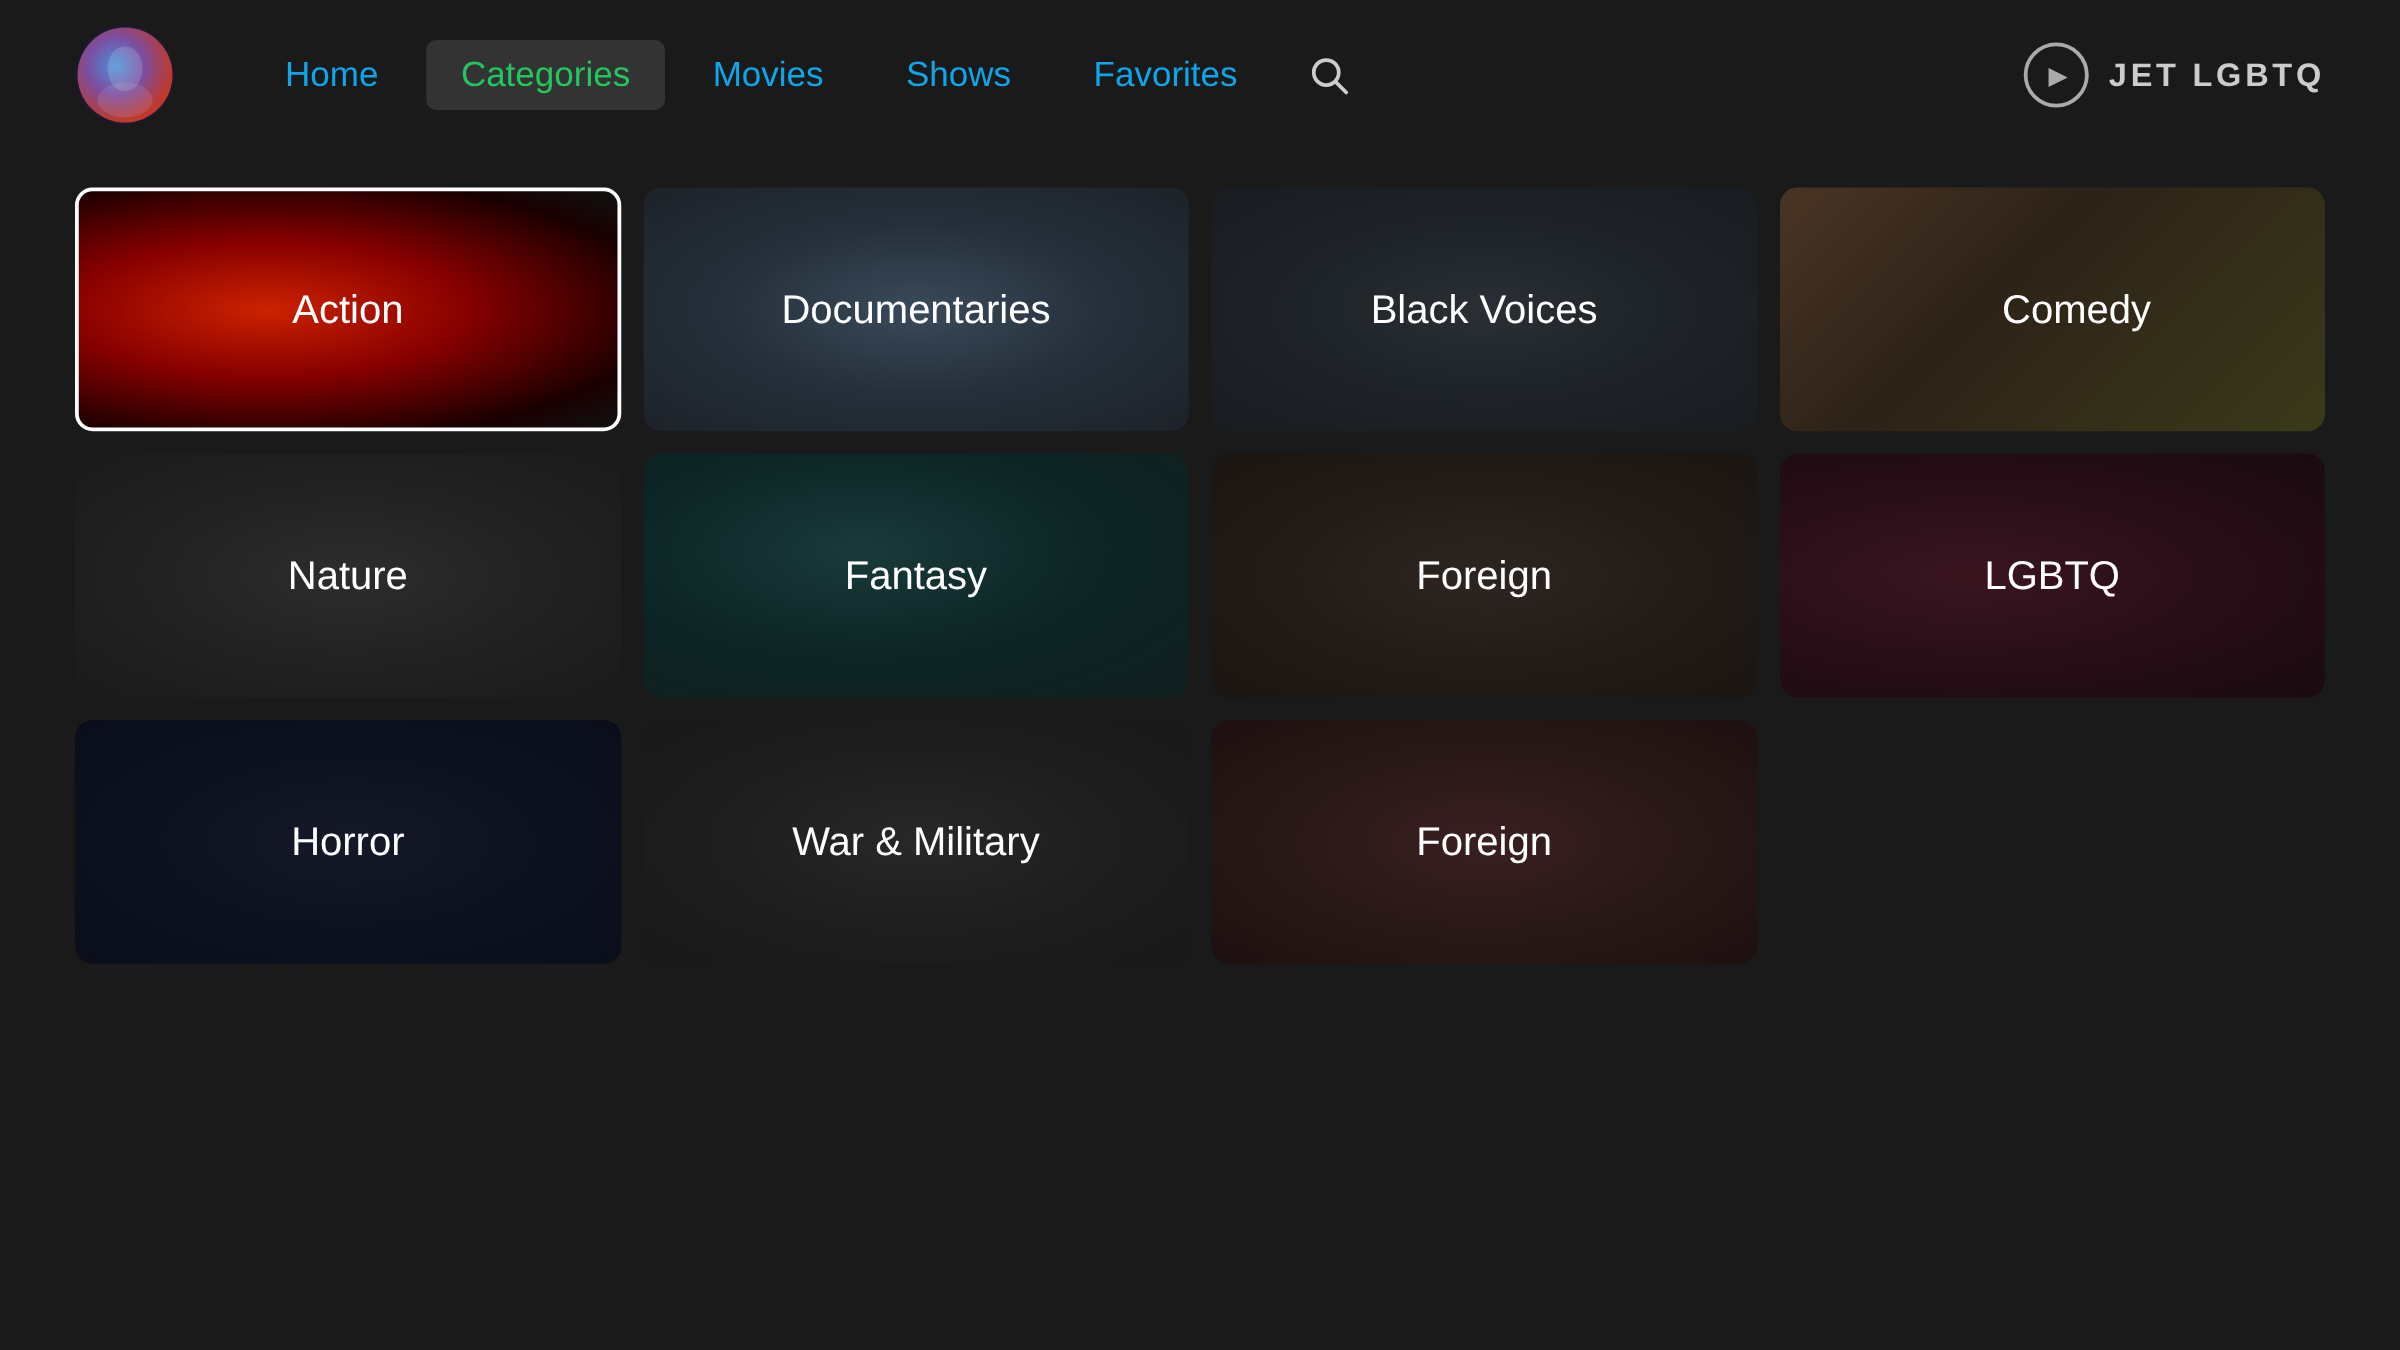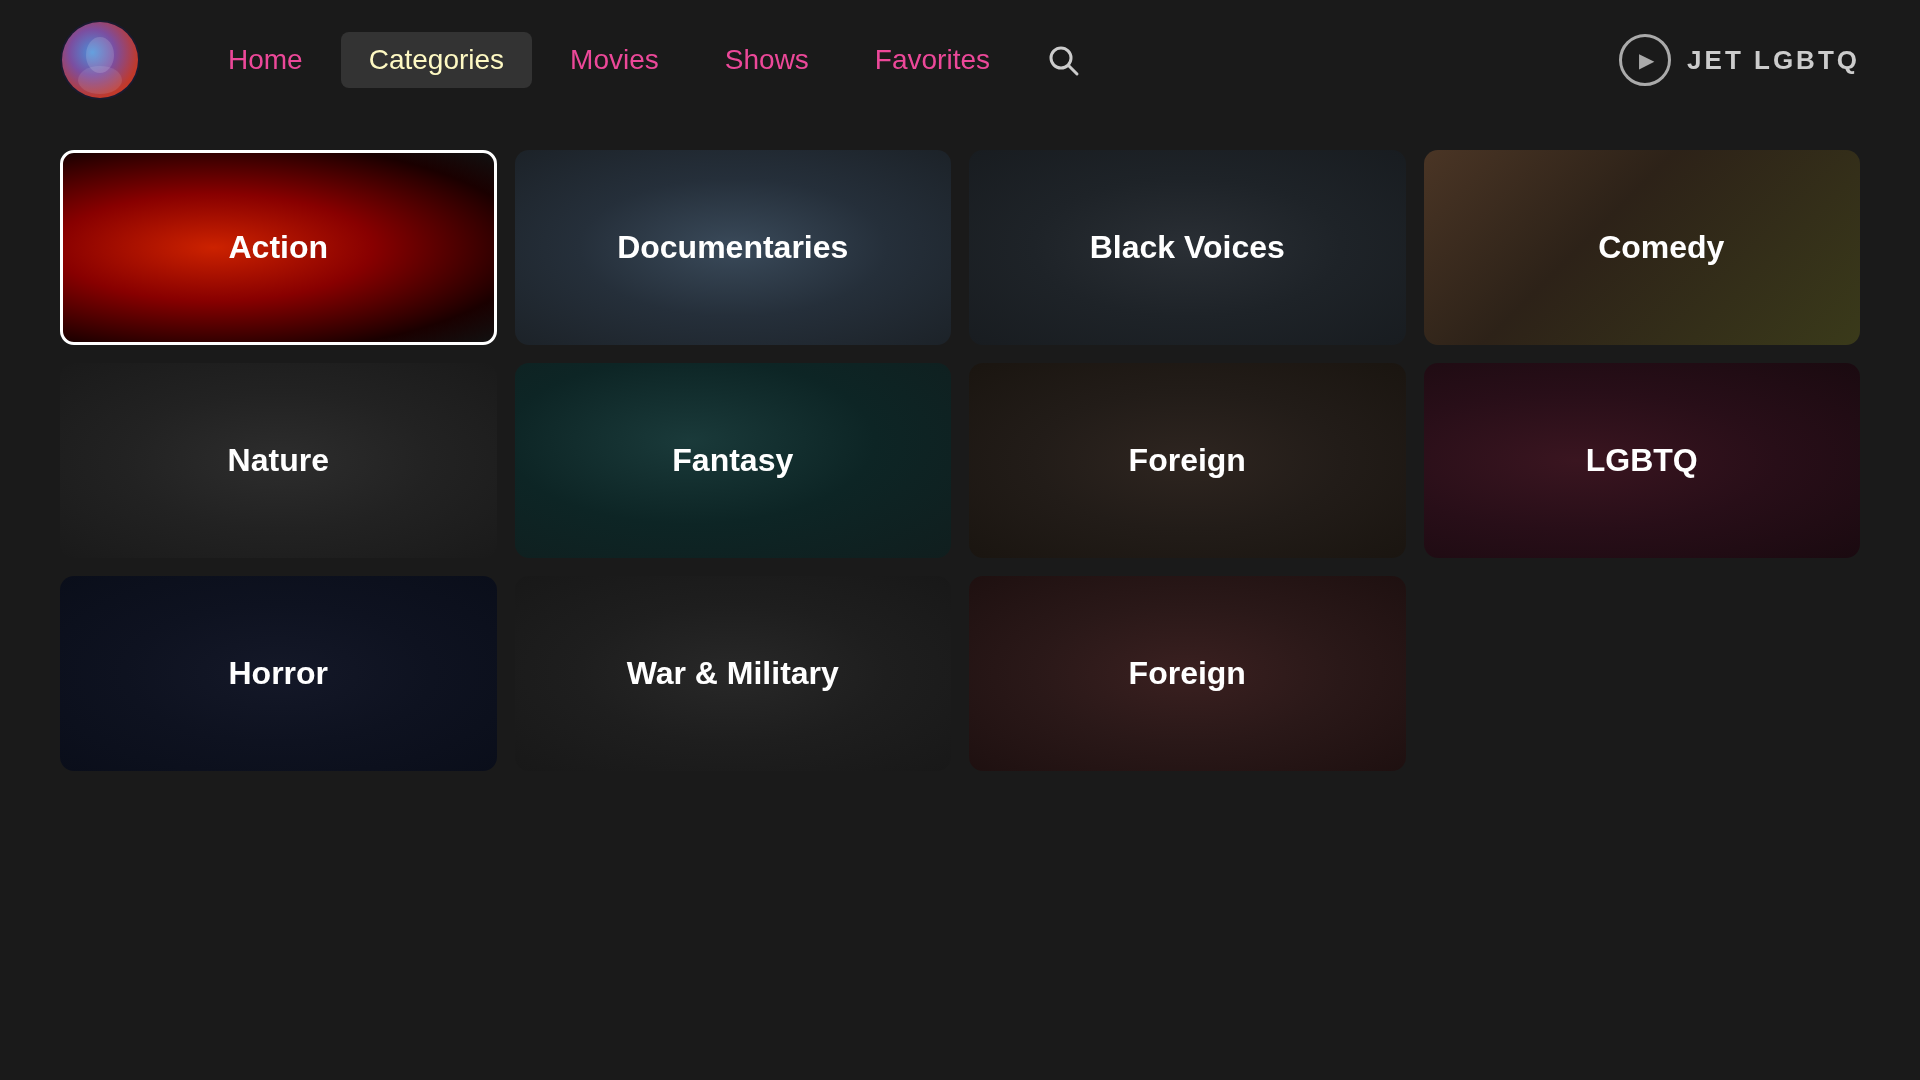--- a/index.html
+++ b/index.html
@@ -44,28 +44,28 @@
       display: flex;
       align-items: center;
       gap: 10px;
       flex: 1;
     }
 
     .nav-item {
       padding: 12px 28px;
       border-radius: 8px;
       font-size: 28px;
-      color: #ec4899;
+      color: #0ea5e9;
       cursor: pointer;
       white-space: nowrap;
     }
 
     .nav-item.active {
       background-color: #333333;
-      color: #fef9c3;
+      color: #22c55e;
     }
 
     .search-icon-wrapper {
       width: 50px;
       height: 50px;
       display: flex;
       align-items: center;
       justify-content: center;
       cursor: pointer;
       margin-left: 10px;
@@ -122,21 +122,21 @@
       overflow: hidden;
       transition: transform 0.15s ease;
     }
 
     .category-card.selected {
       border: 3px solid #ffffff;
     }
 
     .category-label {
       font-size: 32px;
-      font-weight: 700;
+      font-weight: 400;
       color: #ffffff;
       text-align: right;
       z-index: 1;
       position: relative;
     }
 
     
     .card-action {
       background: radial-gradient(ellipse at 35% 50%, #cc2200 0%, #880000 40%, #1a0000 80%, #111111 100%);
     }

